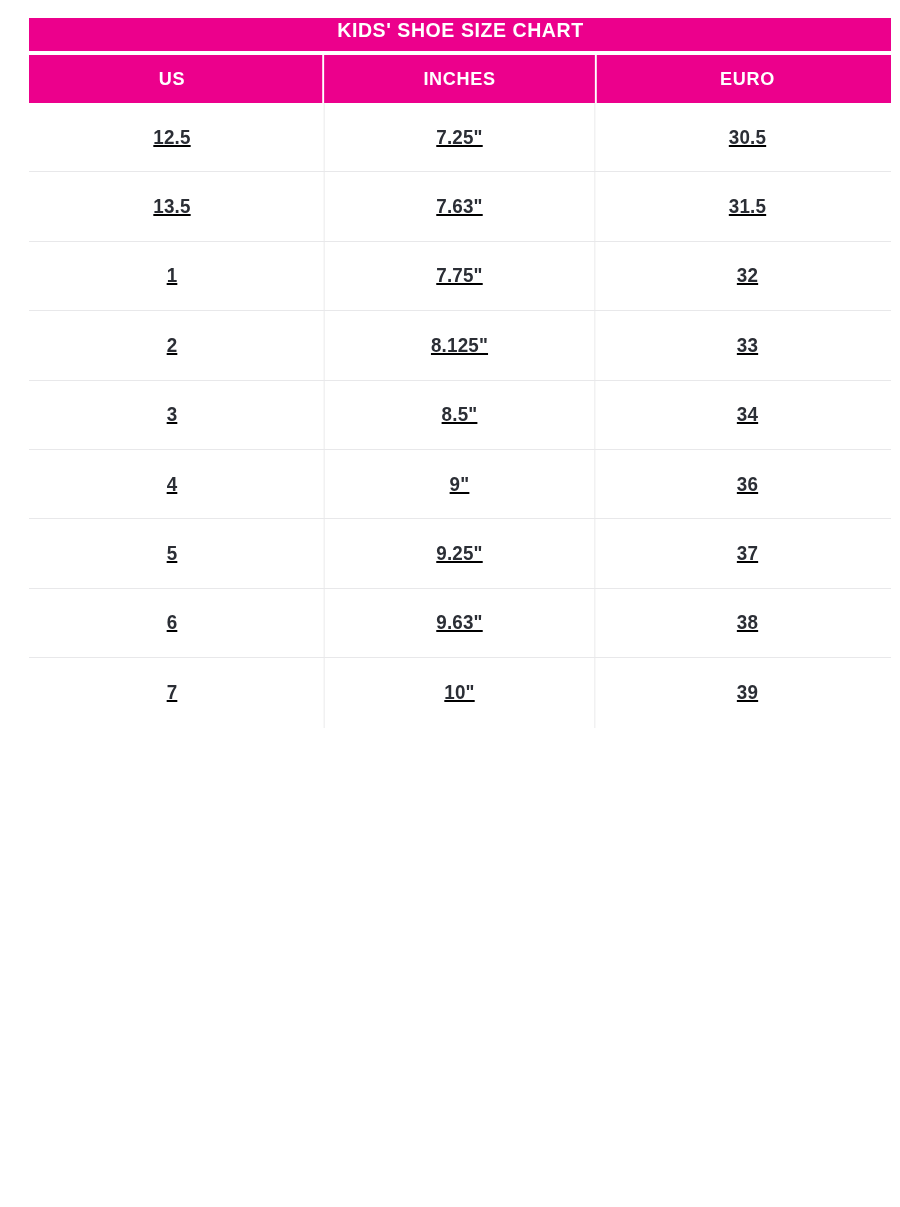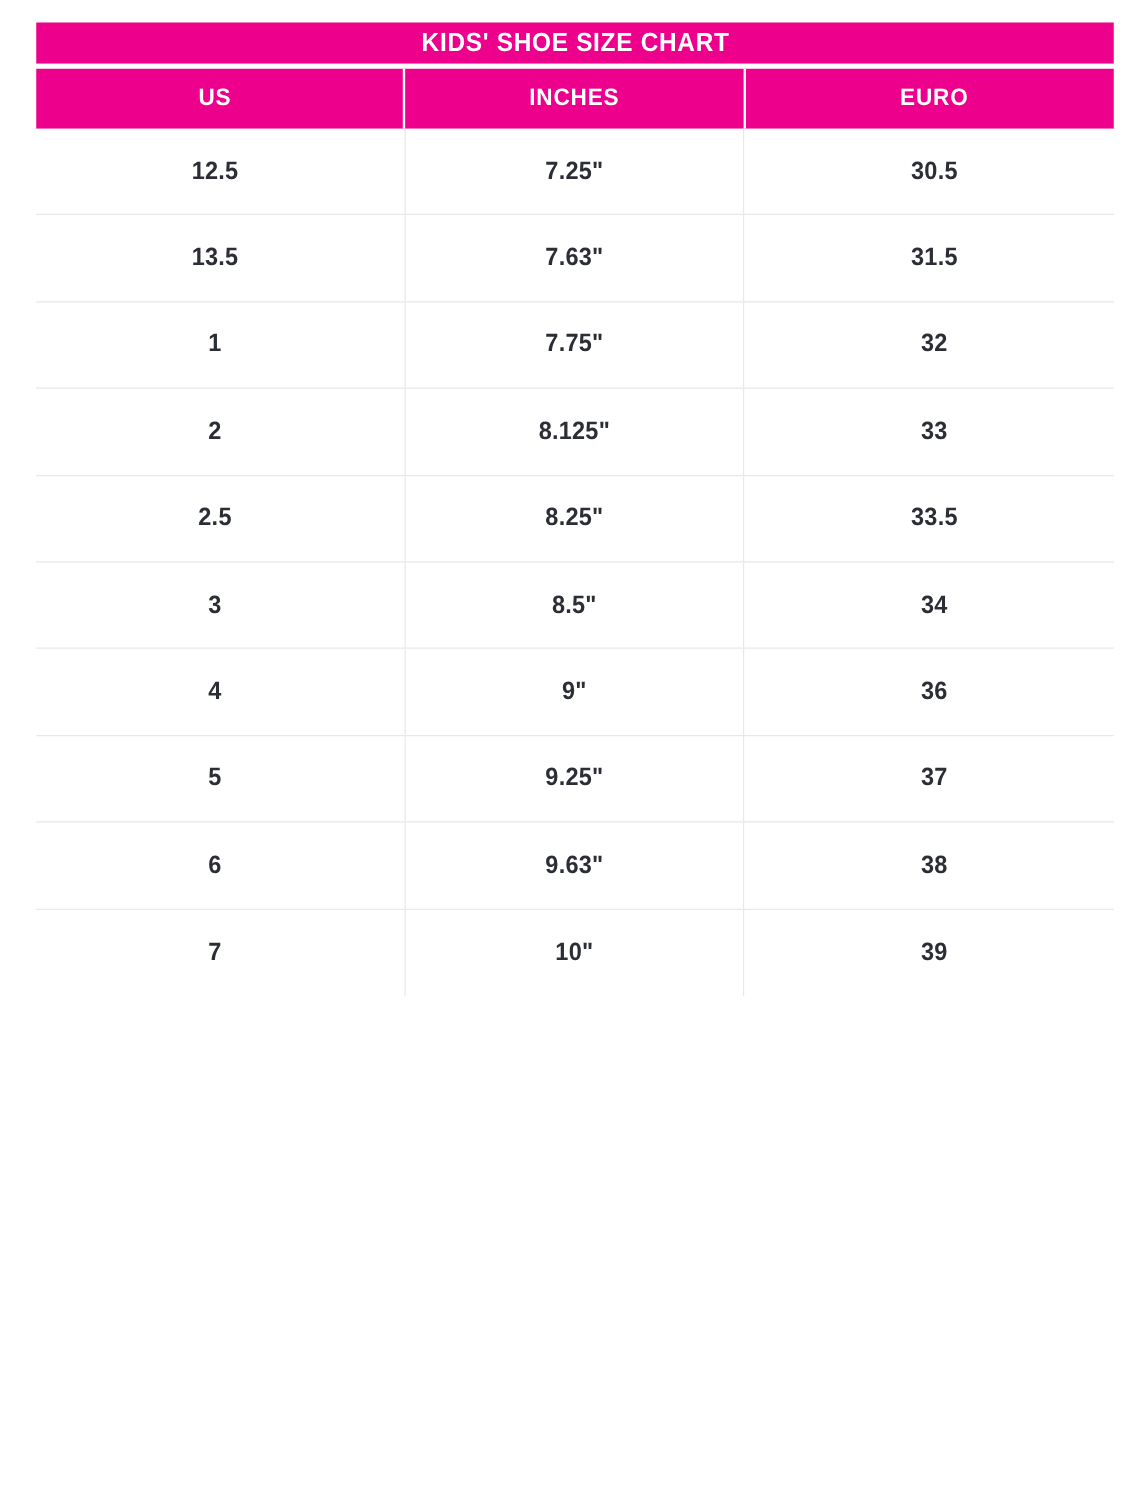--- a/index.html
+++ b/index.html
@@ -20,21 +20,21 @@
     left: 29px;
     top: 18px;
     width: 862px;
   }
 
   
   .title-band {
     height: 33px;
     background: #ec008c;
     display: flex;
-    align-items: center;
+    align-items: flex-start;
     justify-content: center;
   }
   .title-text {
     color: #ffffff;
     font-size: 21px;
     font-weight: 700;
     letter-spacing: 0.6px;
     text-transform: uppercase;
     font-stretch: condensed;
     transform: scaleX(0.93);
@@ -66,20 +66,21 @@
   .header-cell.c2 { width: 287px; }
 
   
   .body-rows { background: #ffffff; }
 
   .row {
     height: 69.4px;
     display: flex;
     border-bottom: 1px solid #e8e8ea;
     box-sizing: border-box;
+    text-decoration: underline;
   }
   .row:last-child { border-bottom: none; }
 
   .cell {
     display: flex;
     align-items: center;
     justify-content: center;
     color: #2b2e35;
     font-size: 20px;
     font-weight: 700;
@@ -129,25 +130,20 @@
       <div class="cell c2">32</div>
     </div>
 
 
     <div class="row">
       <div class="cell c0">2</div>
       <div class="cell c1">8.125"</div>
       <div class="cell c2">33</div>
     </div>
 
-    <div class="row">
-      <div class="cell c0">2.5</div>
-      <div class="cell c1">8.25"</div>
-      <div class="cell c2">33.5</div>
-    </div>
 
     <div class="row">
       <div class="cell c0">3</div>
       <div class="cell c1">8.5"</div>
       <div class="cell c2">34</div>
     </div>
 
 
     <div class="row">
       <div class="cell c0">4</div>

